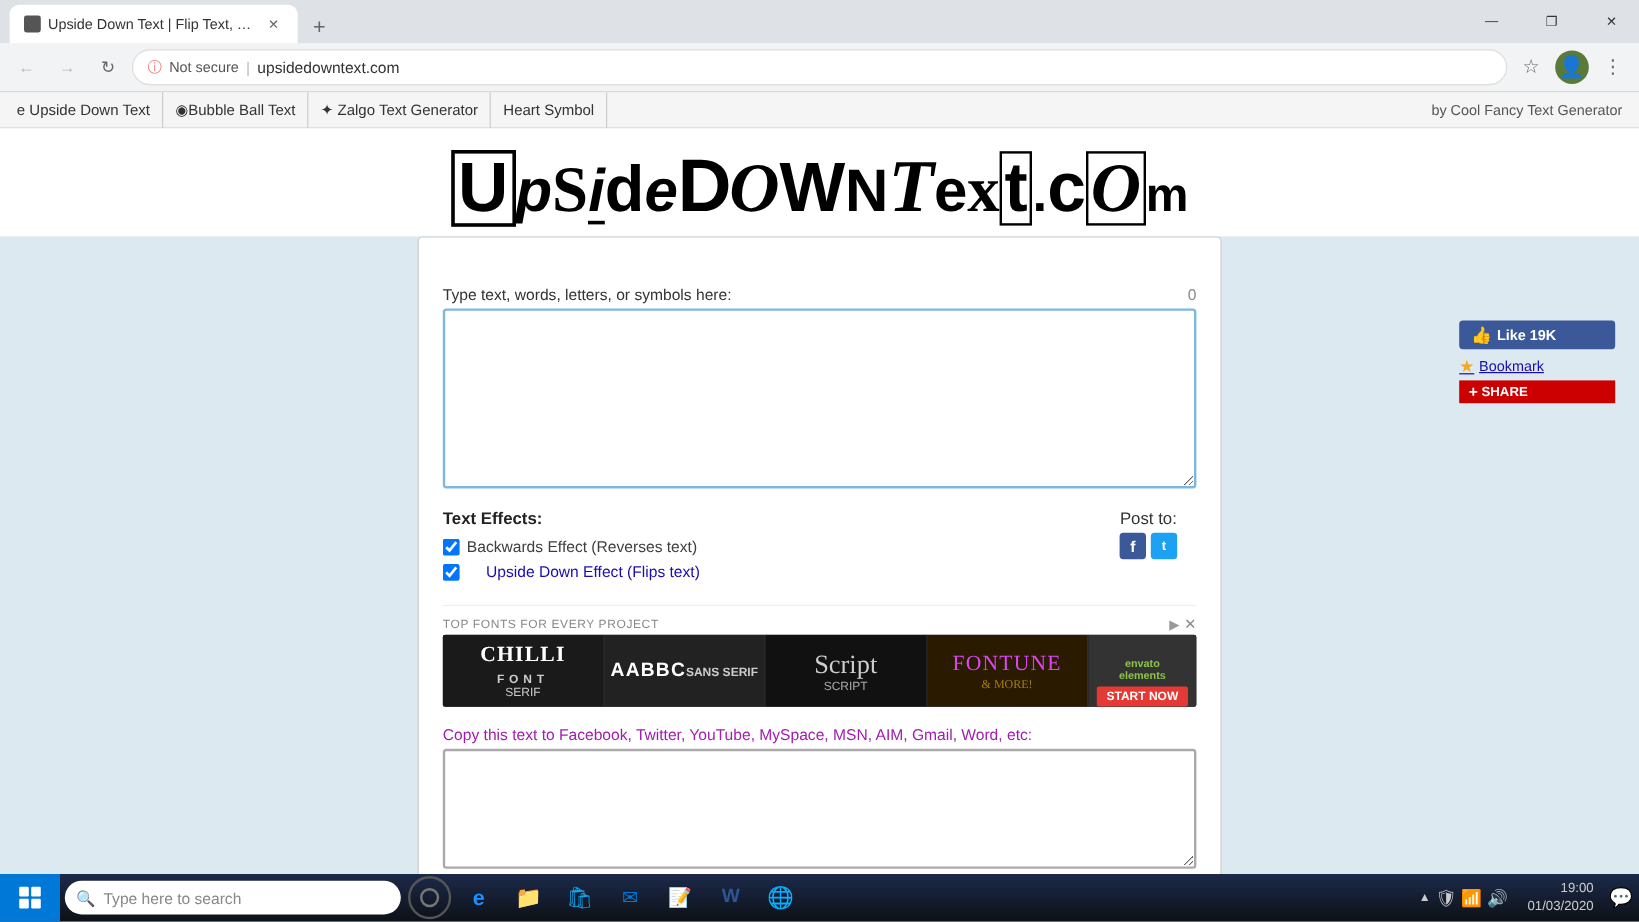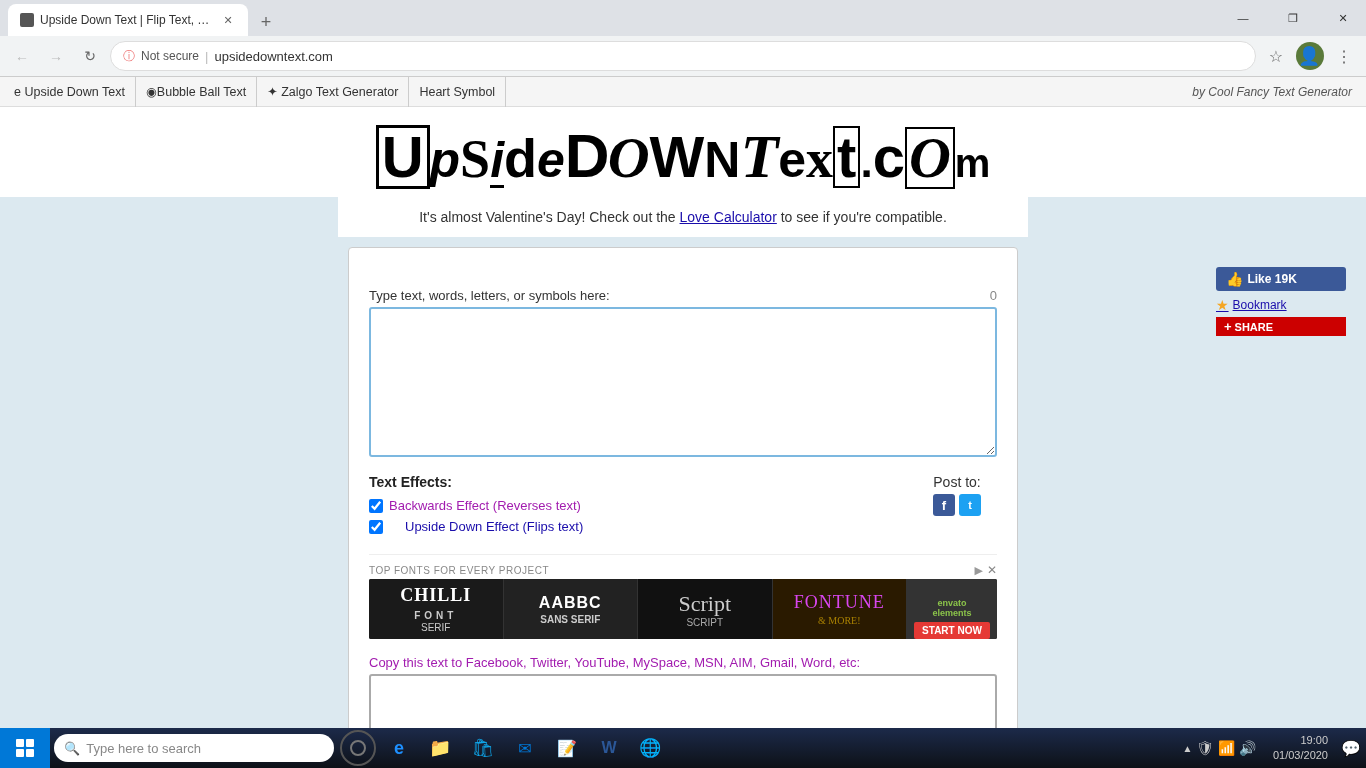--- a/index.html
+++ b/index.html
@@ -119,21 +119,20 @@
       color: #333;
       cursor: pointer;
       border-right: 1px solid #ccc;
       white-space: nowrap;
     }
     .site-nav-right {
       margin-left: auto;
       padding: 0 10px;
       font-size: 12px;
       color: #555;
-      font-style: italic;
     }
 
     .promo-bar {
       background: #fff;
       padding: 12px 20px;
       text-align: center;
       font-size: 14px;
       color: #333;
       margin-bottom: 10px;
     }
@@ -253,21 +252,21 @@
     .ad-sans {
       flex: 1;
       background: #222;
       display: flex; align-items: center; justify-content: center;
       height: 100%;
       font-family: Arial, sans-serif;
       font-size: 14px;
       color: #fff;
       font-weight: bold;
       border-right: 1px solid #333;
-      flex-direction: column;
+      flex-direction: row;
     }
     .ad-script {
       flex: 1;
       background: #111;
       display: flex; align-items: center; justify-content: center;
       height: 100%;
       font-family: cursive;
       font-size: 20px;
       color: #ccc;
       border-right: 1px solid #333;
@@ -562,43 +561,38 @@
         <span style="font-family: Impact, sans-serif; font-size:58px; font-weight:900; color:#000; border:2px solid #000; padding: 0 2px;">t</span>
         <span style="font-family: Arial, sans-serif; font-size:44px; font-weight:900; color:#000;">.</span>
         <span style="font-family: Impact, sans-serif; font-size:58px; font-weight:900; color:#000;">c</span>
         <span style="font-family: Georgia, serif; font-size:58px; font-weight:bold; color:#000; font-style:italic; border:2px solid #000; padding:0 2px;">O</span>
         <span style="font-family: Arial, sans-serif; font-size:40px; font-weight:900; color:#000;">m</span>
       </div>
     </div>
 
     <div style="max-width: 710px; margin: 0 auto; padding: 0 10px;">
 
-      <div class="promo-bar">
-        <span>It's almost Valentine's Day! Check out the</span>
-        <a style="color:#1a0dab; text-decoration:underline; cursor:pointer;">Love Calculator</a>
-        <span>to see if you're compatible.</span>
-      </div>
 
       <div class="main-box">
         
         <div class="input-label">
           <span>Type text, words, letters, or symbols here:</span>
           <span class="char-count">0</span>
         </div>
         <textarea class="text-input-area" style=""></textarea>
 
         
         <div class="effects-section">
           <div class="effects-row">
             <div class="effects-left">
               <div class="effects-title">Text Effects:</div>
               <div class="effect-item">
                 <input type="checkbox" checked="" style="">
                 <span style="color:#333;">
-                  <span style="color:#a21caf;">Backwards Effect (Reverses text)</span>
+                  <span style="color:#404040;">Backwards Effect (Reverses text)</span>
                 </span>
               </div>
               <div class="effect-item">
                 <input type="checkbox" checked="" style="">
                 <span>
                   <span style="color:#1a0dab;margin-left:16px;">Upside Down Effect (Flips text)</span>
                 </span>
               </div>
             </div>
             <div class="post-to" style="min-width:80px; text-align:center;">

